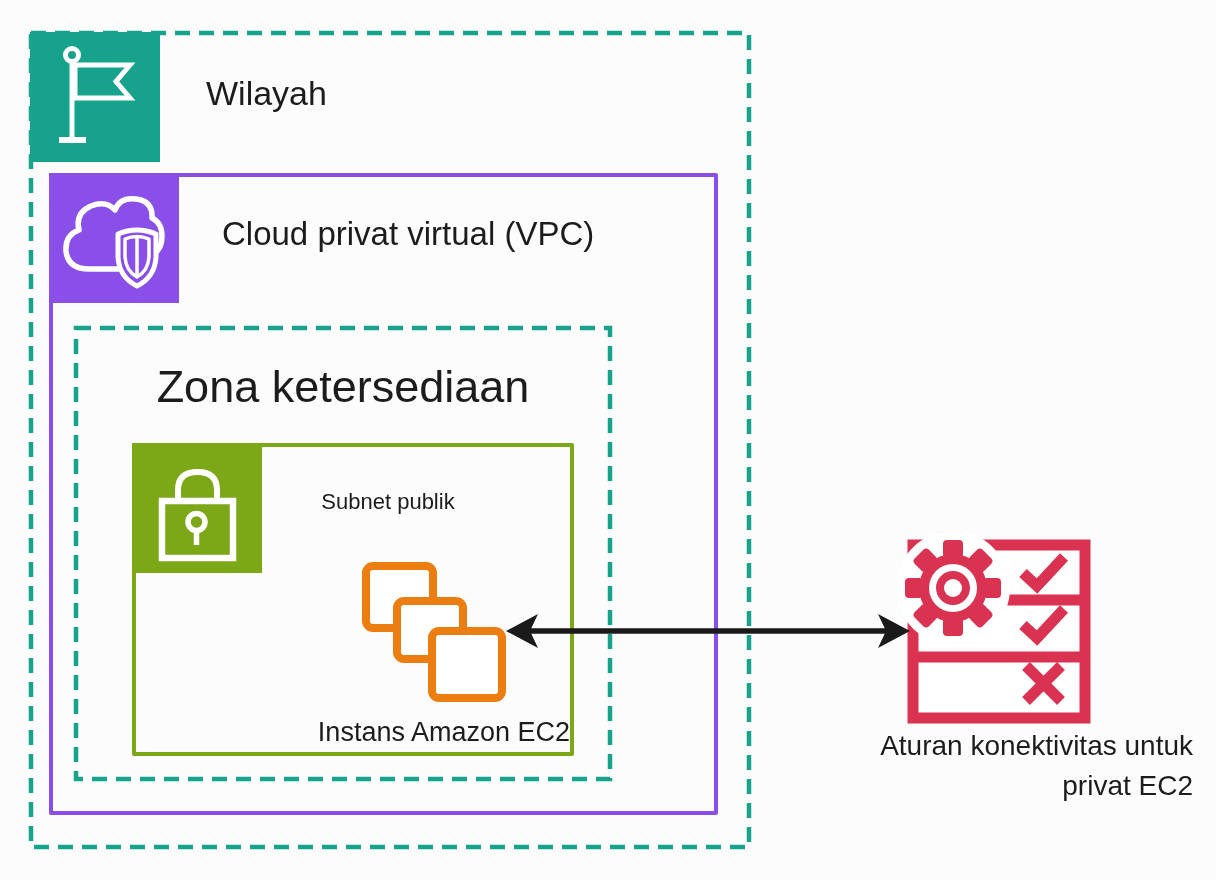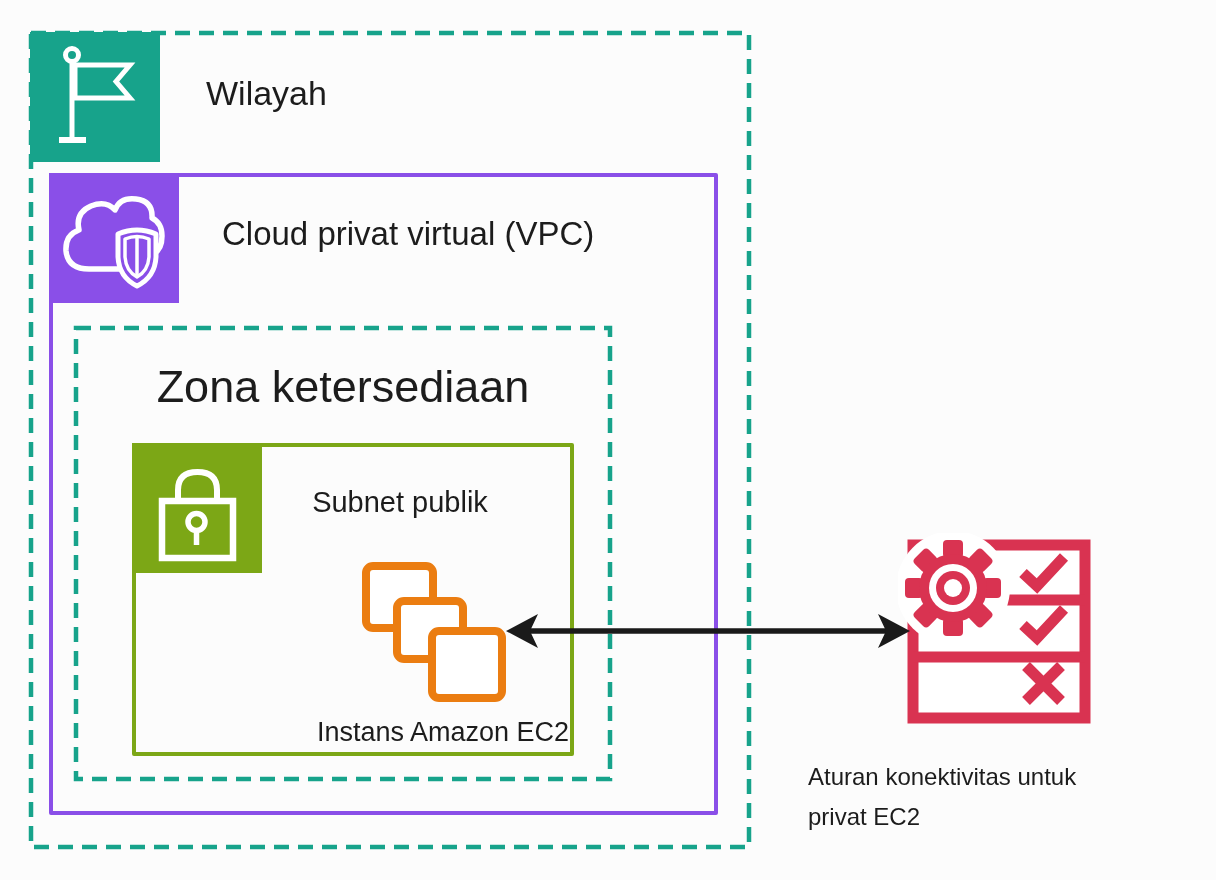--- a/index.html
+++ b/index.html
@@ -25,23 +25,23 @@
   .icon-square{position:absolute;width:130px;height:130px;}
   .icon-square svg{display:block;width:100%;height:100%;}
   .label{
     position:absolute;color:var(--label-dark);
     font-family:"Liberation Sans",sans-serif;
     white-space:nowrap;
   }
   .label-region{left:206px;top:70px;font-size:34px;line-height:46px;}
   .label-vpc{left:222px;top:211px;font-size:33px;line-height:46px;}
   .label-az{left:75px;top:364px;width:536px;text-align:center;font-size:45px;line-height:46px;}
-  .label-subnet{left:280px;top:483px;width:240px;text-align:center;font-size:29px;line-height:38px;}
-  .label-ec2{left:317px;top:714px;width:270px;text-align:left;font-size:27px;line-height:36px;}
-  .label-rules{left:808px;top:757px;width:385px;text-align:left;font-size:24px;line-height:40px;white-space:normal;}
+  .label-subnet{left:268px;top:483px;width:240px;text-align:center;font-size:22px;line-height:38px;}
+  .label-ec2{left:300px;top:714px;width:270px;text-align:right;font-size:27px;line-height:36px;}
+  .label-rules{left:808px;top:726px;width:385px;text-align:right;font-size:28px;line-height:40px;white-space:normal;}
   .ec2-sq{
     position:absolute;box-sizing:border-box;background:#fff;
     border:8px solid var(--ec2-orange);border-radius:11px;
   }
 </style>
 </head>
 <body>
 
 <div class="canvas">
 

